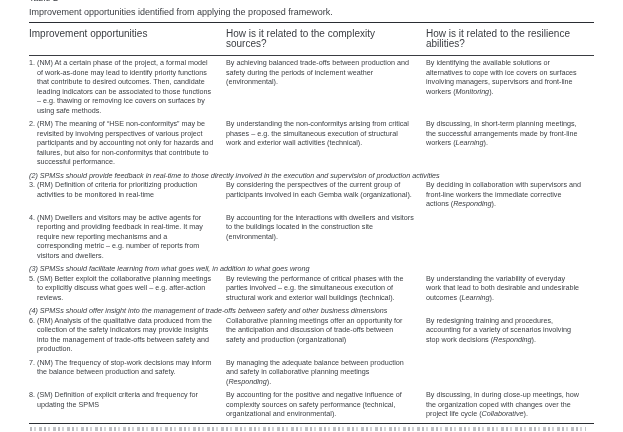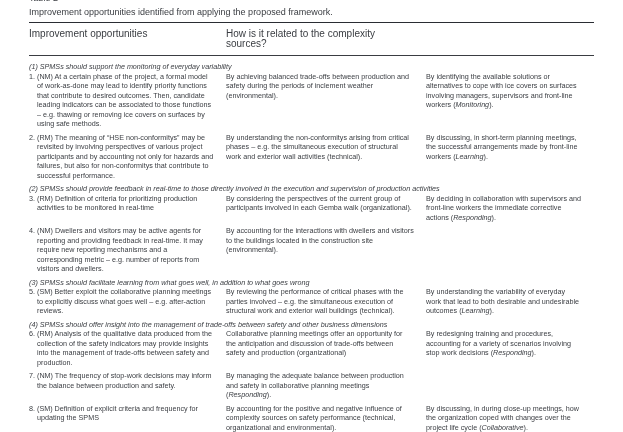--- a/index.html
+++ b/index.html
@@ -47,24 +47,24 @@
 <div class="page">
   <div class="content">
     <div class="label-clip">
       <span>Table 2</span>
     </div>
     <div class="caption">Improvement opportunities identified from applying the proposed framework.</div>
     <hr class="rule thick">
     <div class="grid header-row">
       <div class="cell">Improvement opportunities</div>
       <div class="cell">How is it related to the complexity sources?</div>
+      <div class="cell">How is it related to the resilience abilities?</div>
     </div>
     <hr class="rule thin">
     <div class="tbody" id="table-body">
-        <div class="section-header">(1) SPMSs should support the monitoring of everyday variability</div>
         <div class="grid row">
           <div class="cell opp">1. (NM) At a certain phase of the project, a formal model of work-as-done may lead to identify priority functions that contribute to desired outcomes. Then, candidate leading indicators can be associated to those functions – e.g. thawing or removing ice covers on surfaces by using safe methods.</div>
           <div class="cell">By achieving balanced trade-offs between production and safety during the periods of inclement weather (environmental).</div>
           <div class="cell"><span>By identifying the available solutions or alternatives to cope with ice covers on surfaces involving managers, supervisors and front-line workers</span> (<span class="ability">Monitoring</span>).</div>
         </div>
         <div class="grid row">
           <div class="cell opp">2. (RM) The meaning of “HSE non-conformitys” may be revisited by involving perspectives of various project participants and by accounting not only for hazards and failures, but also for non-conformitys that contribute to successful performance.</div>
           <div class="cell">By understanding the non-conformitys arising from critical phases – e.g. the simultaneous execution of structural work and exterior wall activities (technical).</div>
           <div class="cell"><span>By discussing, in short-term planning meetings, the successful arrangements made by front-line workers</span> (<span class="ability">Learning</span>).</div>
         </div>

